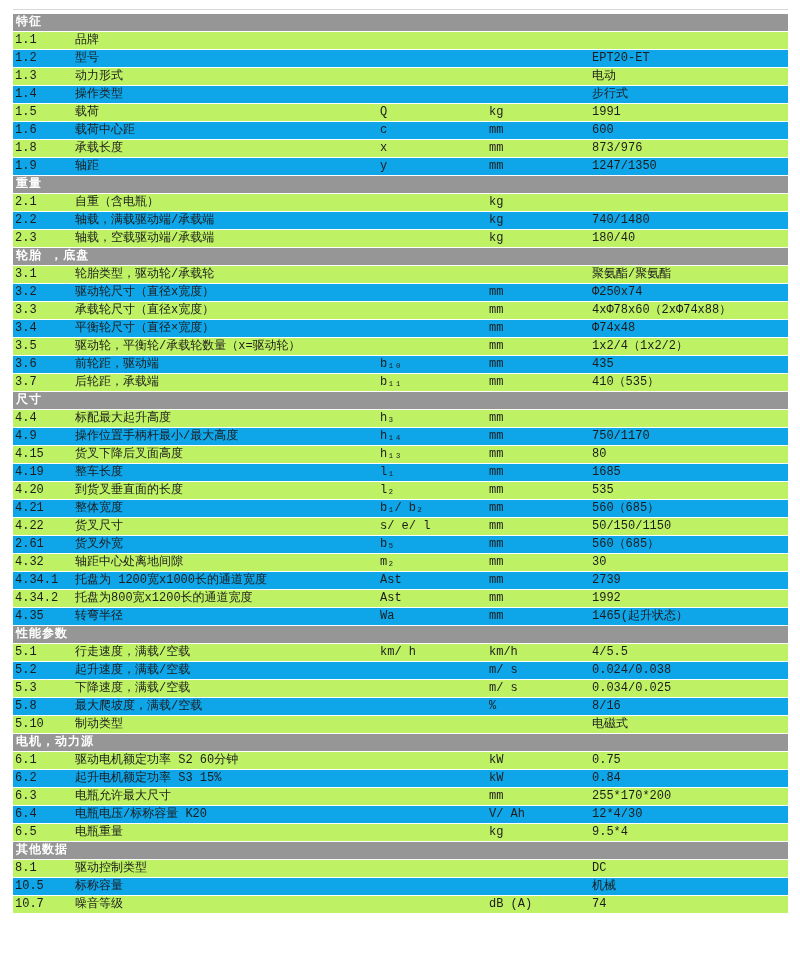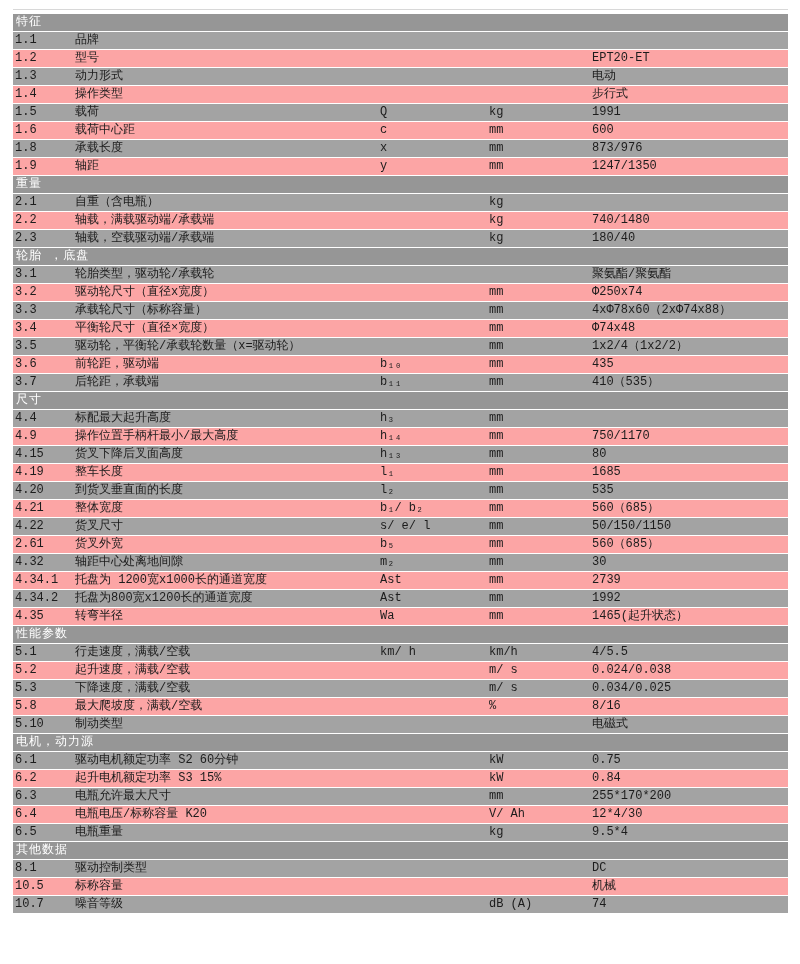--- a/index.html
+++ b/index.html
@@ -29,36 +29,36 @@
     left: 13px;
     top: 14px;
     width: 775px;
   }
   .section-header {
     height: 18px;
     line-height: 17px;
     box-sizing: border-box;
     background: #969696;
     color: #ffffff;
-    font-weight: normal;
+    font-weight: bold;
     padding-left: 3px;
     border-bottom: 1px solid #ffffff;
     letter-spacing: 1px;
   }
   .row {
     display: grid;
     grid-template-columns: 62px 305px 109px 103px 1fr;
     height: 18px;
     line-height: 17px;
     box-sizing: border-box;
     border-bottom: 1px solid #ffffff;
-    background: #a3a3a3;
+    background: #bef264;
   }
   .row.alt {
-    background: #fca5a5;
+    background: #0ea5e9;
   }
   .cell {
     white-space: nowrap;
     overflow: hidden;
   }
   .c-no { padding-left: 2px; }
 </style>
 </head>
 <body>
 
@@ -151,21 +151,21 @@
     </div>
     <div class="row alt">
       <div class="cell c-no">3.2</div>
       <div class="cell c-label">驱动轮尺寸（直径x宽度）</div>
       <div class="cell c-symbol"></div>
       <div class="cell c-unit">mm</div>
       <div class="cell c-value">Φ250x74</div>
     </div>
     <div class="row">
       <div class="cell c-no">3.3</div>
-      <div class="cell c-label">承载轮尺寸（标称容量）</div>
+      <div class="cell c-label">承载轮尺寸（直径x宽度）</div>
       <div class="cell c-symbol"></div>
       <div class="cell c-unit">mm</div>
       <div class="cell c-value">4xΦ78x60（2xΦ74x88）</div>
     </div>
     <div class="row alt">
       <div class="cell c-no">3.4</div>
       <div class="cell c-label">平衡轮尺寸（直径×宽度）</div>
       <div class="cell c-symbol"></div>
       <div class="cell c-unit">mm</div>
       <div class="cell c-value">Φ74x48</div>

